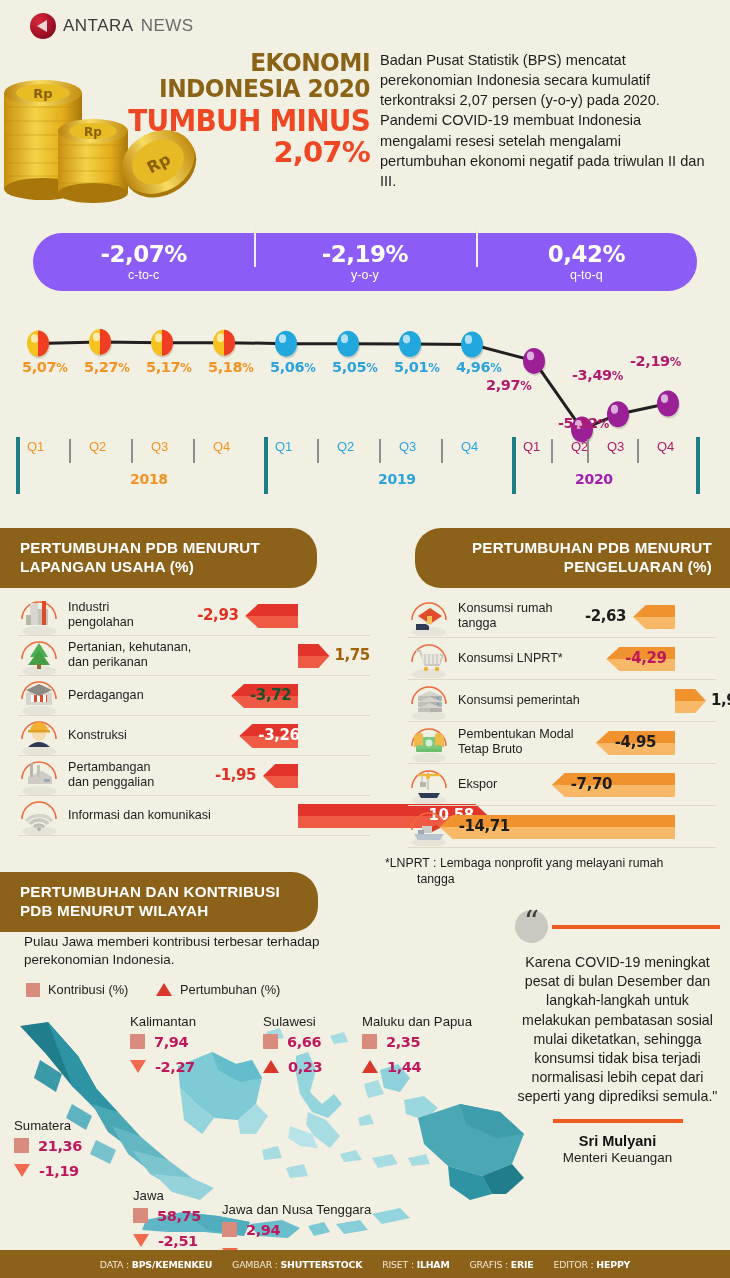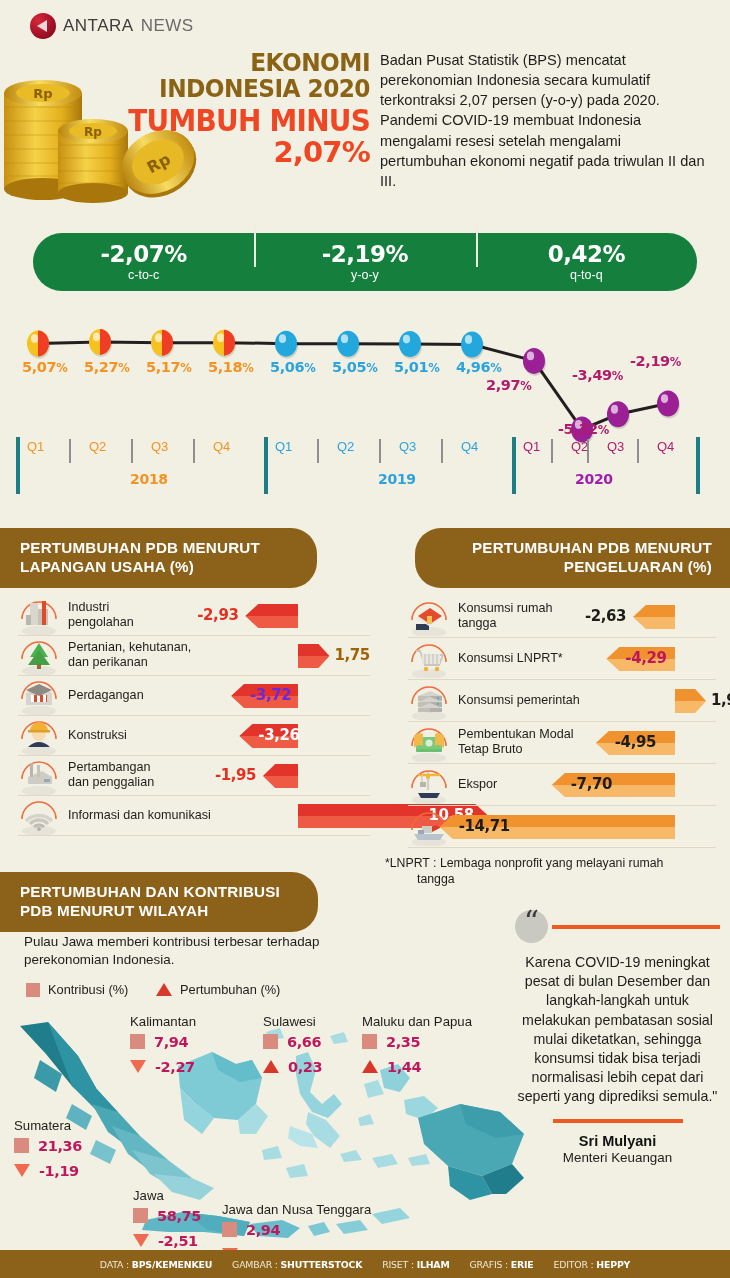--- a/index.html
+++ b/index.html
@@ -29,21 +29,21 @@
   .hl2 { font-family: "DejaVu Sans", sans-serif; font-size: 30px; font-weight: bold; color: #ef4623;
          letter-spacing: -0.8px; line-height: 1.05; margin-top: 2px; transform: scaleX(0.93); transform-origin: right center; }
   .hl3 { font-family: "DejaVu Sans", sans-serif; font-size: 29px; font-weight: bold; color: #ef4623;
          letter-spacing: -0.8px; line-height: 1.1; margin-top: 1px; }
 
   .lede { position: absolute; left: 380px; top: 50px; width: 330px; font-size: 14.6px;
           line-height: 1.38; color: #1d1d1b; }
 
   
   .pill { position: absolute; left: 33px; top: 233px; width: 664px; height: 58px;
-          background: #15803d; border-radius: 29px; display: flex; align-items: center; }
+          background: #8b5cf6; border-radius: 29px; display: flex; align-items: center; }
   .pill-cell { flex: 1; text-align: center; color: #ffffff; position: relative; }
   .pill-cell + .pill-cell::before { content: ""; position: absolute; left: 0; top: -17px; height: 42px;
           width: 2px; background: #f0eedf; }
   .pill-val { font-family: "DejaVu Sans", sans-serif; font-size: 23px; font-weight: bold; letter-spacing: -0.5px; line-height: 1.1; }
   .pill-lab { font-size: 12.5px; margin-top: 1px; }
 
   
   .chart { position: absolute; left: 0; top: 305px; width: 730px; height: 205px; }
   .chart svg { position: absolute; left: 0; top: 0; }
   .pt-lab { position: absolute; font-family: "DejaVu Sans", sans-serif; font-weight: bold; font-size: 14.5px;
@@ -269,21 +269,21 @@
     <div id="chart-labels">
         <div class="pt-lab" style="left: 22px; top: 54px; color: rgb(243, 147, 36);">5,07<span class="pct">%</span></div>
         <div class="pt-lab" style="left: 84px; top: 54px; color: rgb(243, 147, 36);">5,27<span class="pct">%</span></div>
         <div class="pt-lab" style="left: 146px; top: 54px; color: rgb(243, 147, 36);">5,17<span class="pct">%</span></div>
         <div class="pt-lab" style="left: 208px; top: 54px; color: rgb(243, 147, 36);">5,18<span class="pct">%</span></div>
         <div class="pt-lab" style="left: 270px; top: 54px; color: rgb(45, 163, 221);">5,06<span class="pct">%</span></div>
         <div class="pt-lab" style="left: 332px; top: 54px; color: rgb(45, 163, 221);">5,05<span class="pct">%</span></div>
         <div class="pt-lab" style="left: 394px; top: 54px; color: rgb(45, 163, 221);">5,01<span class="pct">%</span></div>
         <div class="pt-lab" style="left: 456px; top: 54px; color: rgb(45, 163, 221);">4,96<span class="pct">%</span></div>
         <div class="pt-lab" style="left: 486px; top: 72px; color: rgb(176, 27, 109);">2,97<span class="pct">%</span></div>
-        <div class="pt-lab" style="left: 558px; top: 116px; color: rgb(176, 27, 109);">-5,32<span class="pct">%</span></div>
+        <div class="pt-lab" style="left: 558px; top: 110px; color: rgb(176, 27, 109);">-5,32<span class="pct">%</span></div>
         <div class="pt-lab" style="left: 572px; top: 62px; color: rgb(176, 27, 109);">-3,49<span class="pct">%</span></div>
         <div class="pt-lab" style="left: 630px; top: 48px; color: rgb(176, 27, 109);">-2,19<span class="pct">%</span></div>
       </div>
     <div id="chart-axis">
         <div class="q-lab" style="left: 27px; top: 134px; color: rgb(243, 147, 36);">Q1</div>
         <div class="q-lab" style="left: 89px; top: 134px; color: rgb(243, 147, 36);">Q2</div>
         <div style="position: absolute; left: 69px; top: 134px; width: 2px; height: 24px; background: rgb(142, 142, 142);"></div>
         <div class="q-lab" style="left: 151px; top: 134px; color: rgb(243, 147, 36);">Q3</div>
         <div style="position: absolute; left: 131px; top: 134px; width: 2px; height: 24px; background: rgb(142, 142, 142);"></div>
         <div class="q-lab" style="left: 213px; top: 134px; color: rgb(243, 147, 36);">Q4</div>
@@ -356,21 +356,21 @@
             <rect x="13" y="18" width="16" height="7" fill="#e04a2a"></rect>
             <rect x="13" y="18" width="3" height="7" fill="#fff"></rect>
             <rect x="19" y="18" width="3" height="7" fill="#fff"></rect>
             <rect x="25" y="18" width="3" height="7" fill="#fff"></rect>
             <polygon points="8,13 21,7 34,13 21,19" fill="#8d8a83"></polygon>
           </svg></div>
         <div class="slabel" style="left: 50px; top: 12px;">
           <div>Perdagangan</div>
         </div>
         <div class="bar" style="left: 213.04px; top: 8px; width: 66.96px; height: 24px; clip-path: polygon(0% 50%, 13px 0%, 100% 0%, 100% 100%, 13px 100%); background: linear-gradient(rgb(226, 52, 42) 0%, rgb(226, 52, 42) 52%, rgb(239, 90, 69) 52%, rgb(239, 90, 69) 100%);"></div>
-        <div class="bval" style="color: #6d28d9; top: 10px; left: 232.04px;">-3,72</div>
+        <div class="bval" style="color: #14532d; top: 10px; left: 232.04px;">-3,72</div>
       </div>
       <div class="srow" style="height: 40px;">
         <div class="sicon" style="top: 1px;"><svg viewBox="0 0 42 38" width="42" height="38">
             <ellipse cx="21" cy="34" rx="17" ry="5" fill="#e6e4d8"></ellipse>
             <path d="M4 22 A 17 17 0 0 1 38 22" fill="none" stroke="#f06a3a" stroke-width="1.6"></path>
             <path d="M10 30 q11 -10 22 0 Z" fill="#2d3b54"></path>
             <circle cx="21" cy="17" r="7" fill="#f6dcb2"></circle>
             <path d="M12 14 a9 9 0 0 1 18 0 Z" fill="#f2b134"></path>
             <rect x="10" y="13" width="22" height="2.5" fill="#e0a025"></rect>
           </svg></div>

